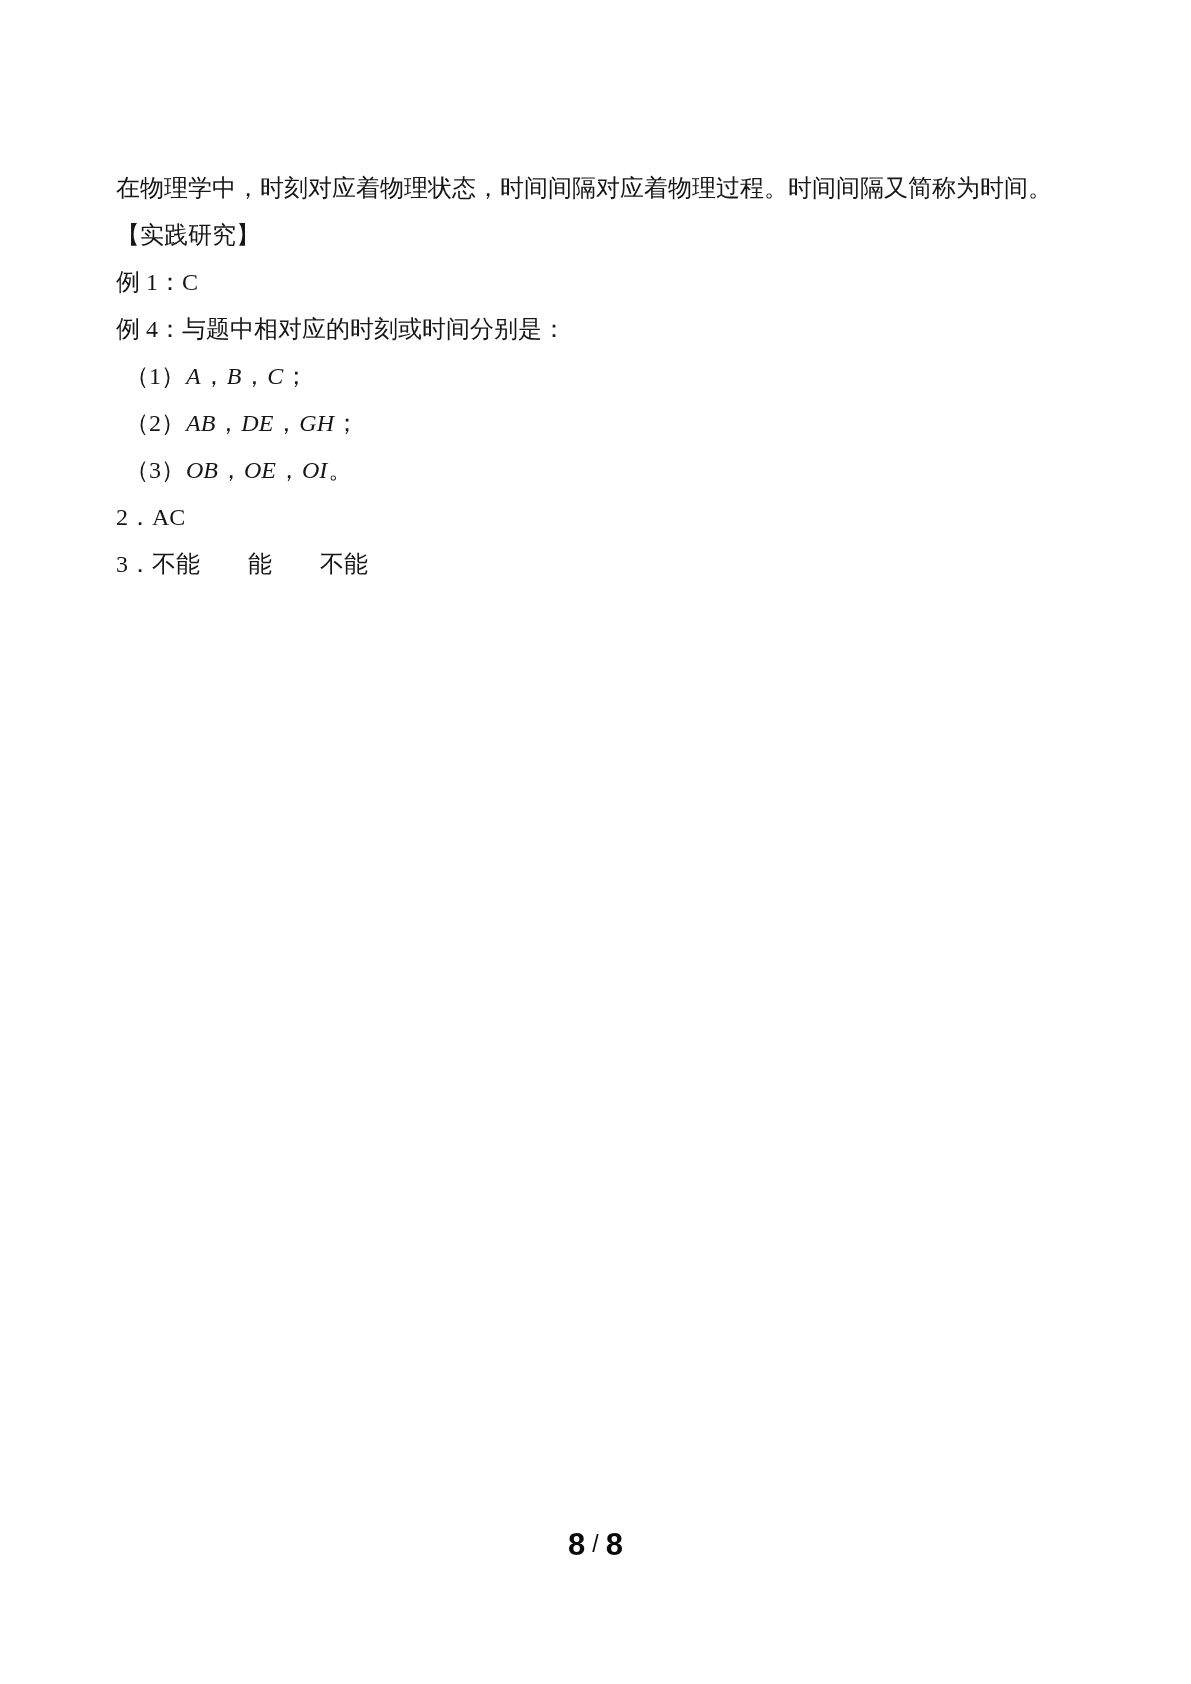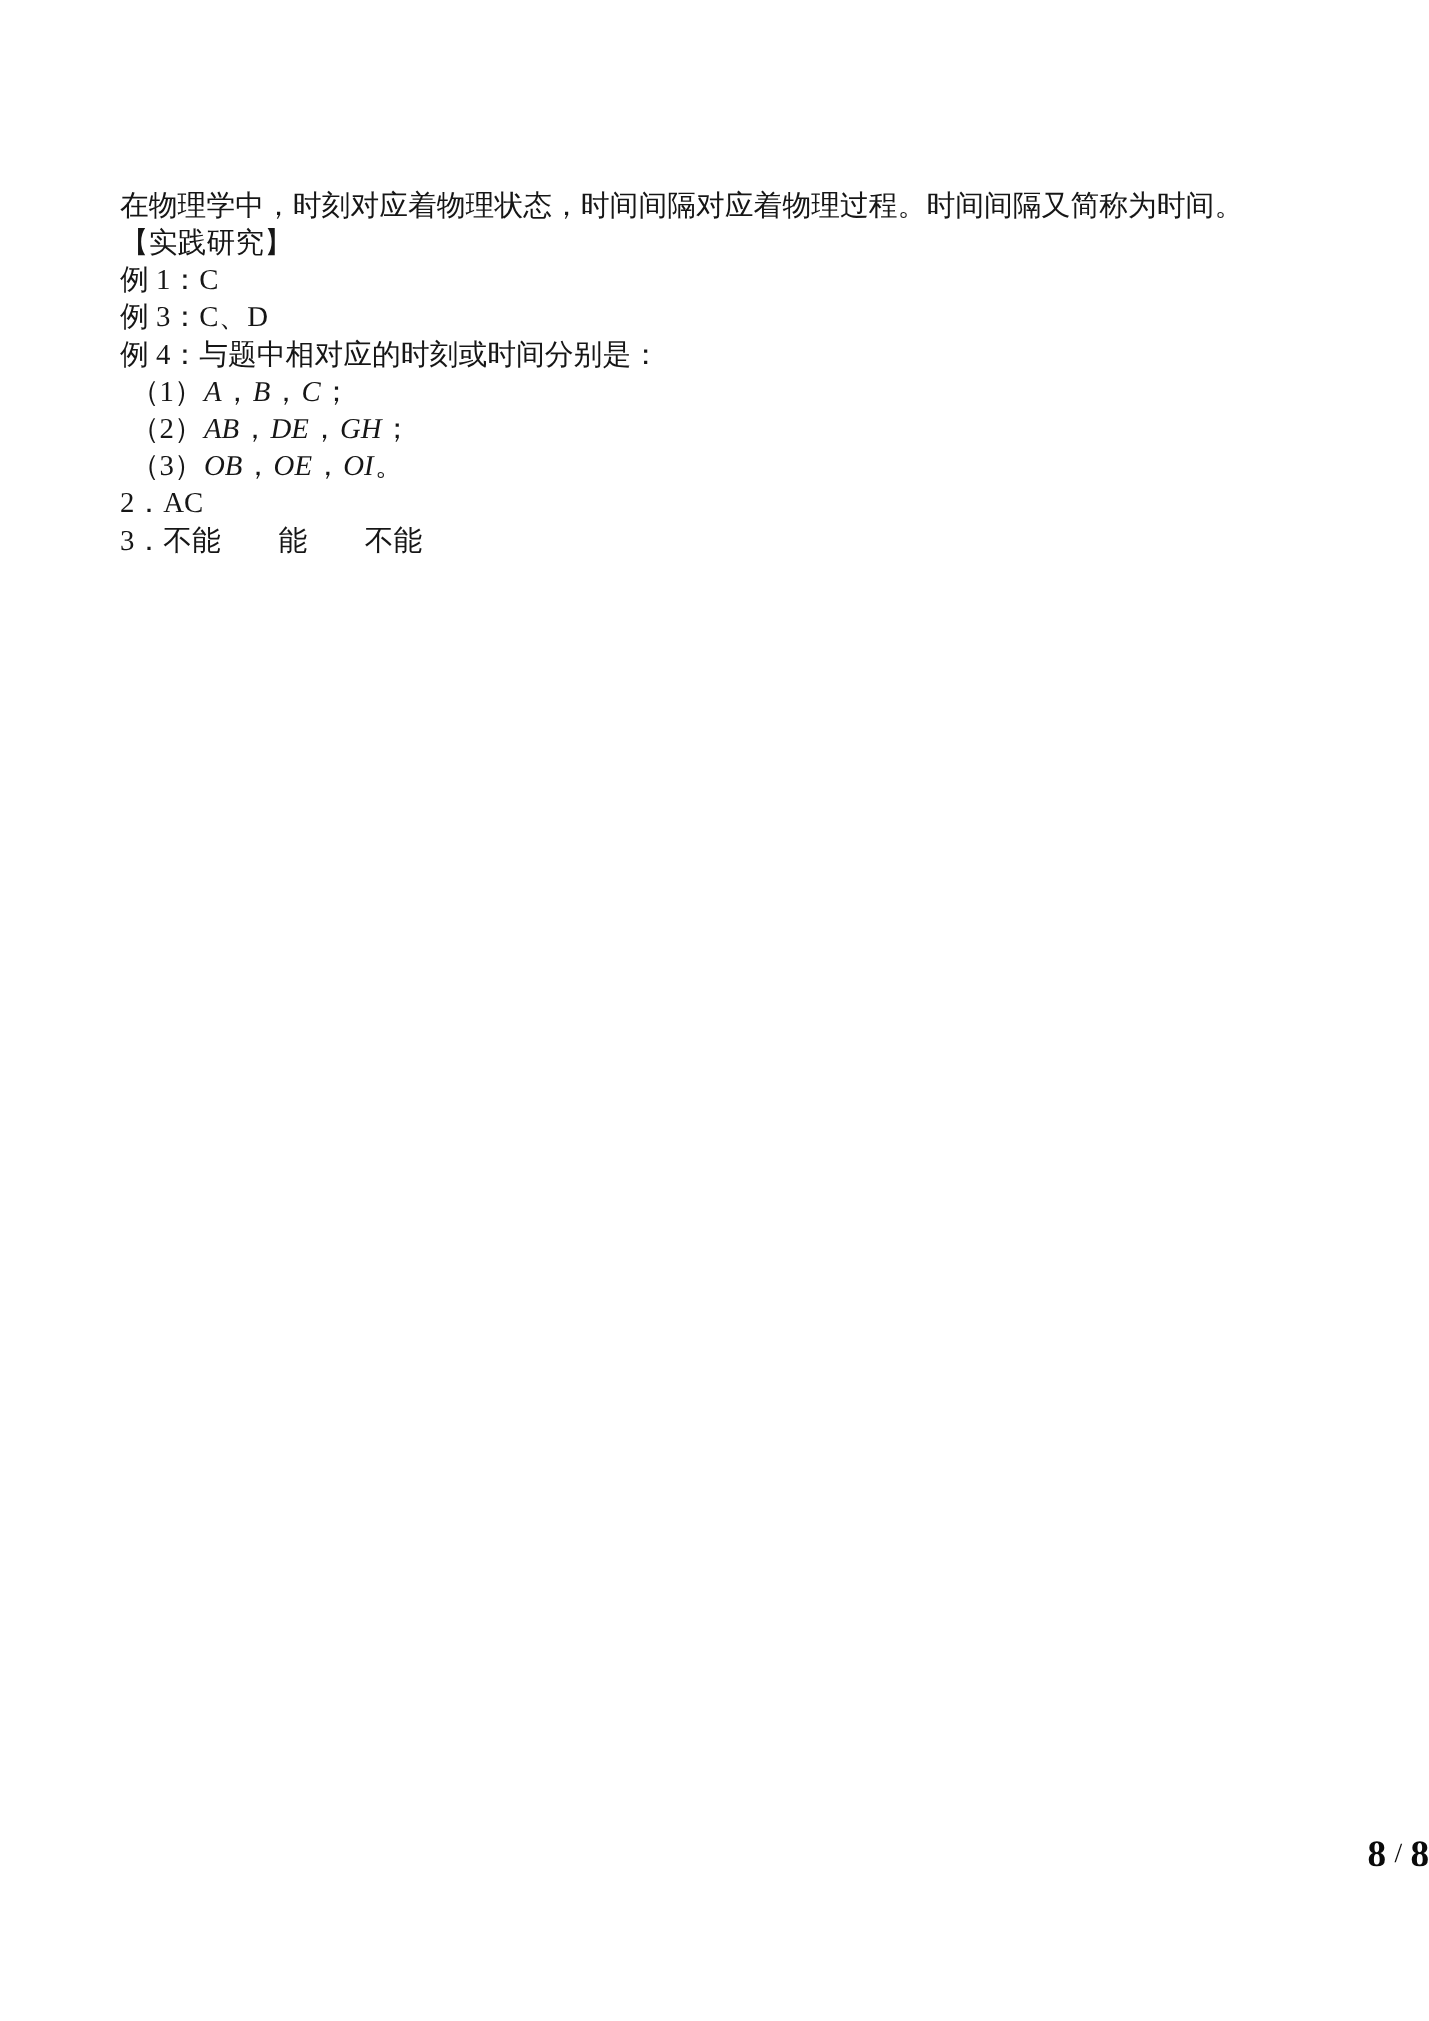--- a/index.html
+++ b/index.html
@@ -13,36 +13,36 @@
     overflow: hidden;
   }
   .text-block {
     position: absolute;
     left: 100px;
     top: 157px;
     width: 1040px;
     font-size: 24px;
     line-height: 31px;
   }
-  .line { margin: 0; white-space: nowrap; }
+  .line { margin: 16px; white-space: nowrap; }
   .indent { padding-left: 9px; }
   .it {
     font-style: italic;
     font-family: "Liberation Serif", "DejaVu Serif", serif;
     padding: 0 1px;
   }
   .gap2 { display: inline-block; width: 48px; }
   .gap3 { display: inline-block; width: 54px; }
   .footer {
     position: absolute;
     left: 0;
     top: 1528px;
     width: 100%;
-    text-align: right;
-    font-family: Liberation Serif, serif;
+    text-align: center;
+    font-family: Liberation Sans, sans-serif;
     font-weight: bold;
     font-size: 31px;
     line-height: 34px;
     color: #0a0a0a;
   }
   .footer .sep {
     font-weight: 400;
     font-size: 23px;
     padding: 0 7px;
     position: relative;
@@ -56,21 +56,20 @@
 
   <div class="text-block">
 
     <p class="line"><span>在物理学中，时刻对应着物理状态，时间间隔对应着物理过程。时间间隔又简称为时间。</span></p>
 
     <p class="line"><span>【实践研究】</span></p>
 
     <p class="line"><span>例 1：</span><span>C</span></p>
 
 
-    <p class="line"><span>例 3：</span><span>C、D</span></p>
 
     <p class="line"><span>例 4：</span><span>与题中相对应的时刻或时间分别是：</span></p>
 
     <p class="line indent"><span>（1）</span><span class="it">A</span><span>，</span><span class="it">B</span><span>，</span><span class="it">C</span><span>；</span></p>
 
     <p class="line indent"><span>（2）</span><span class="it">AB</span><span>，</span><span class="it">DE</span><span>，</span><span class="it">GH</span><span>；</span></p>
 
     <p class="line indent"><span>（3）</span><span class="it">OB</span><span>，</span><span class="it">OE</span><span>，</span><span class="it">OI</span><span>。</span></p>
 
 

